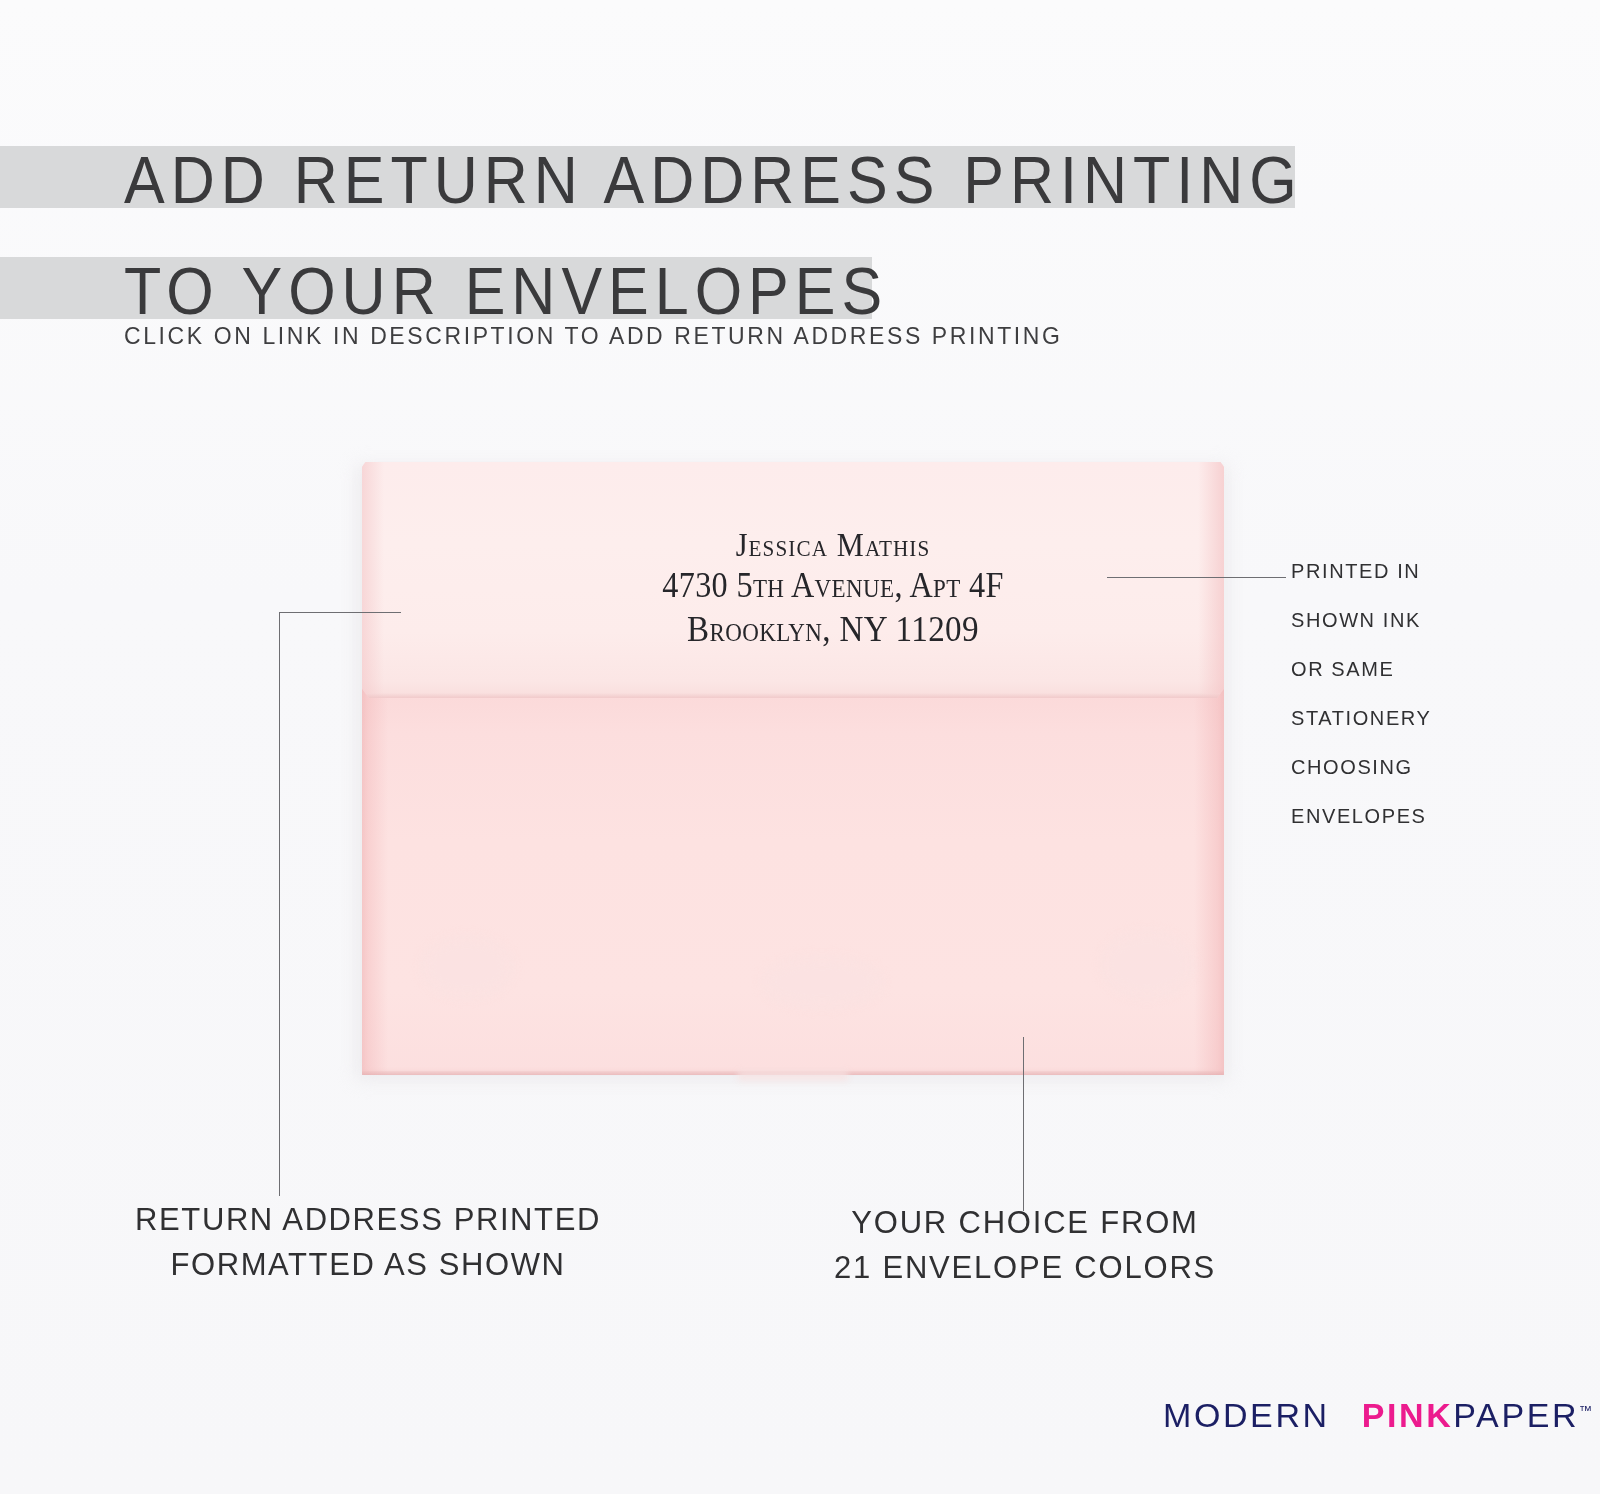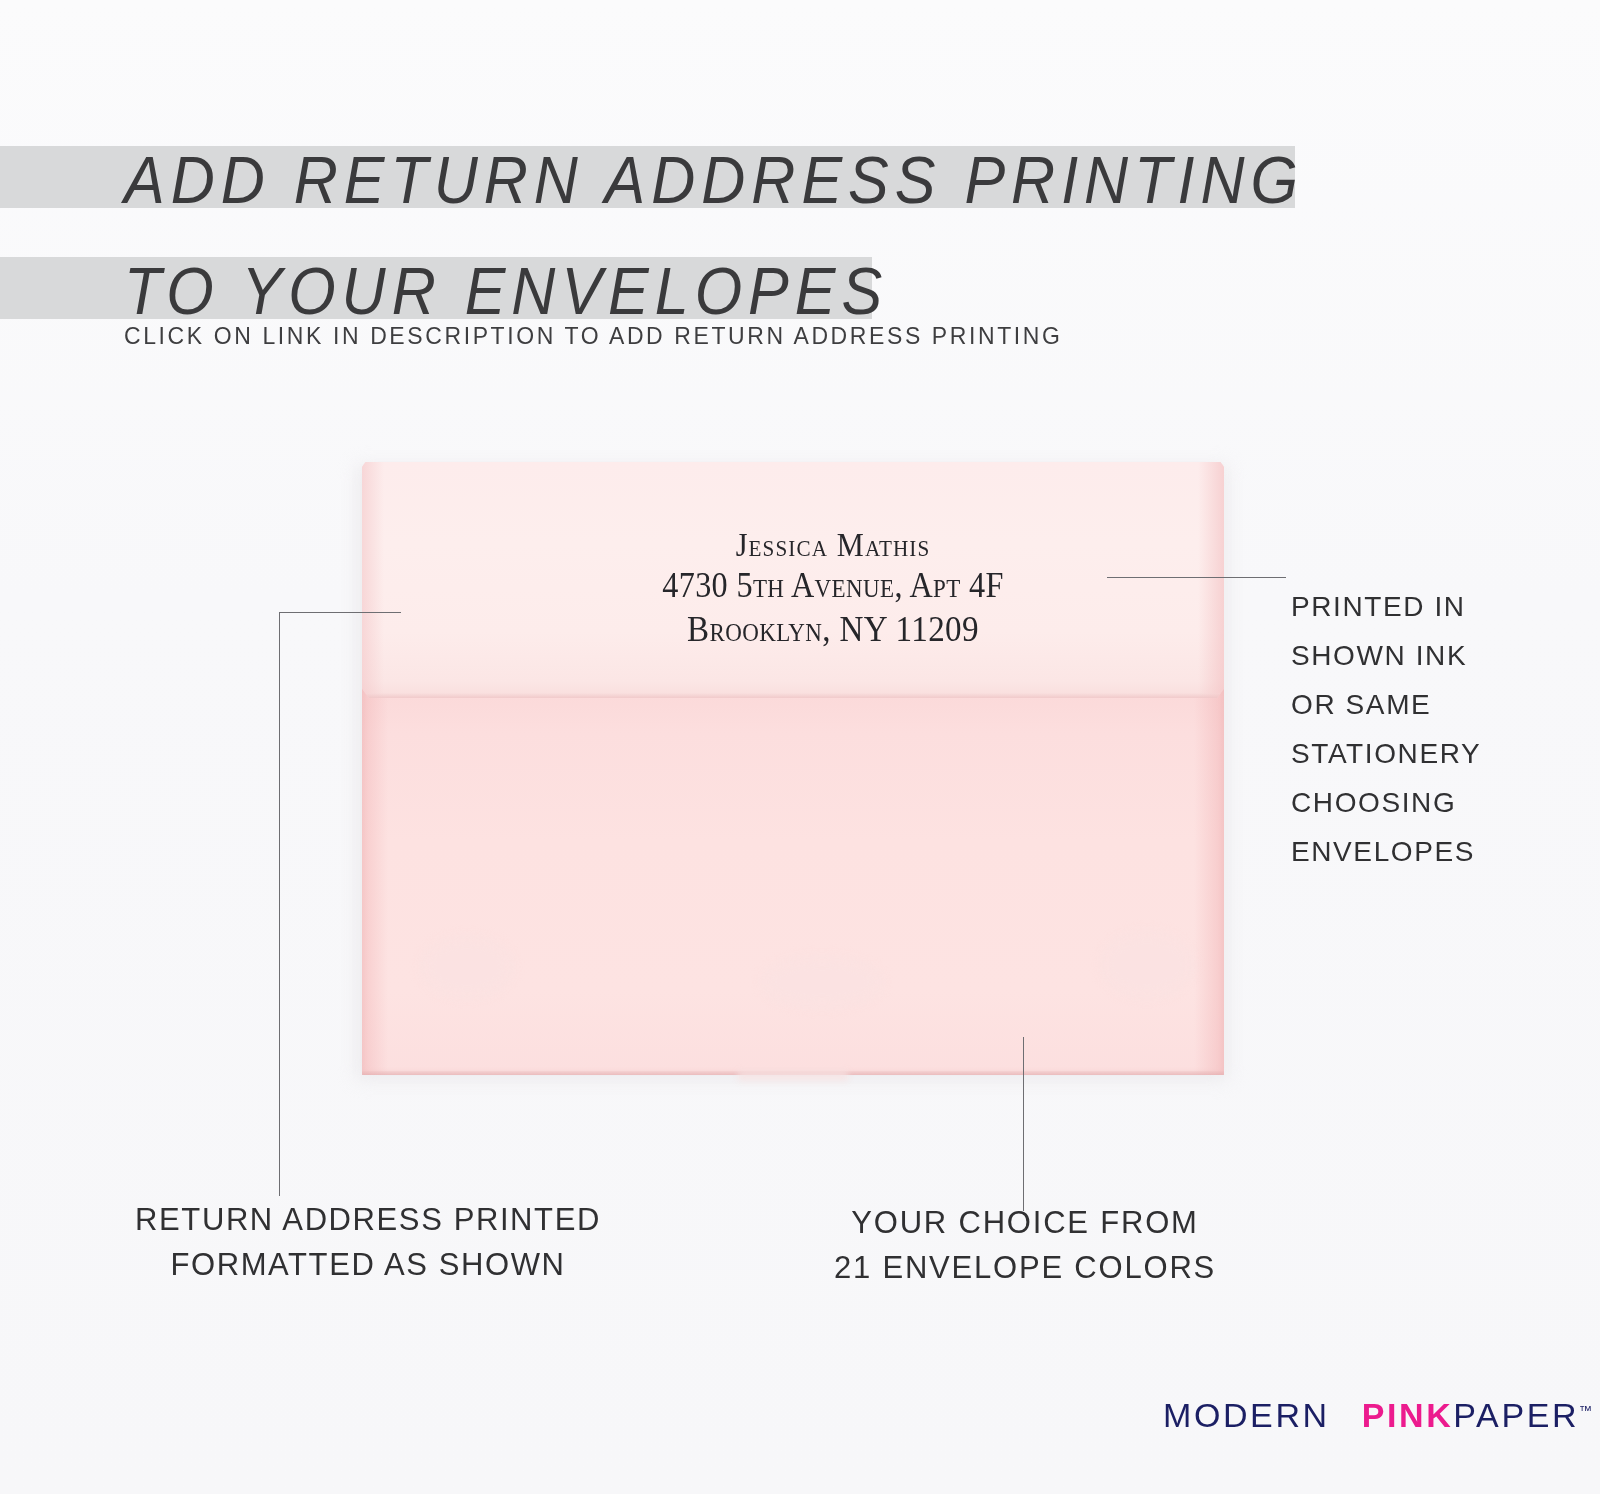--- a/index.html
+++ b/index.html
@@ -22,21 +22,20 @@
     background: linear-gradient(180deg, #fbfbfc 0%, #f8f8fa 40%, #f7f7f9 100%);
     overflow: hidden;
   }
 
   
   .title-block {
     position: absolute;
     left: 0;
     top: 138px;
     width: 1340px;
-    font-style: italic;
   }
   .title-line-wrap {
     position: relative;
     height: 88px;
   }
   .title-band {
     position: absolute;
     left: 0;
     top: 8px;
     height: 62px;
@@ -216,23 +215,23 @@
   .leader-mid-v   { left: 1023px; top: 1037px; height: 174px; }
 
   
   .anno {
     position: absolute;
     color: #303032;
     font-weight: 400;
   }
   .anno-right {
     left: 1291px;
-    top: 582px;
+    top: 547px;
     width: 300px;
-    font-size: 28px;
+    font-size: 20px;
     letter-spacing: 1.6px;
     line-height: 49px;
   }
   .anno-bl {
     left: 58px;
     top: 1197px;
     width: 620px;
     text-align: center;
     font-size: 31px;
     letter-spacing: 1.6px;

